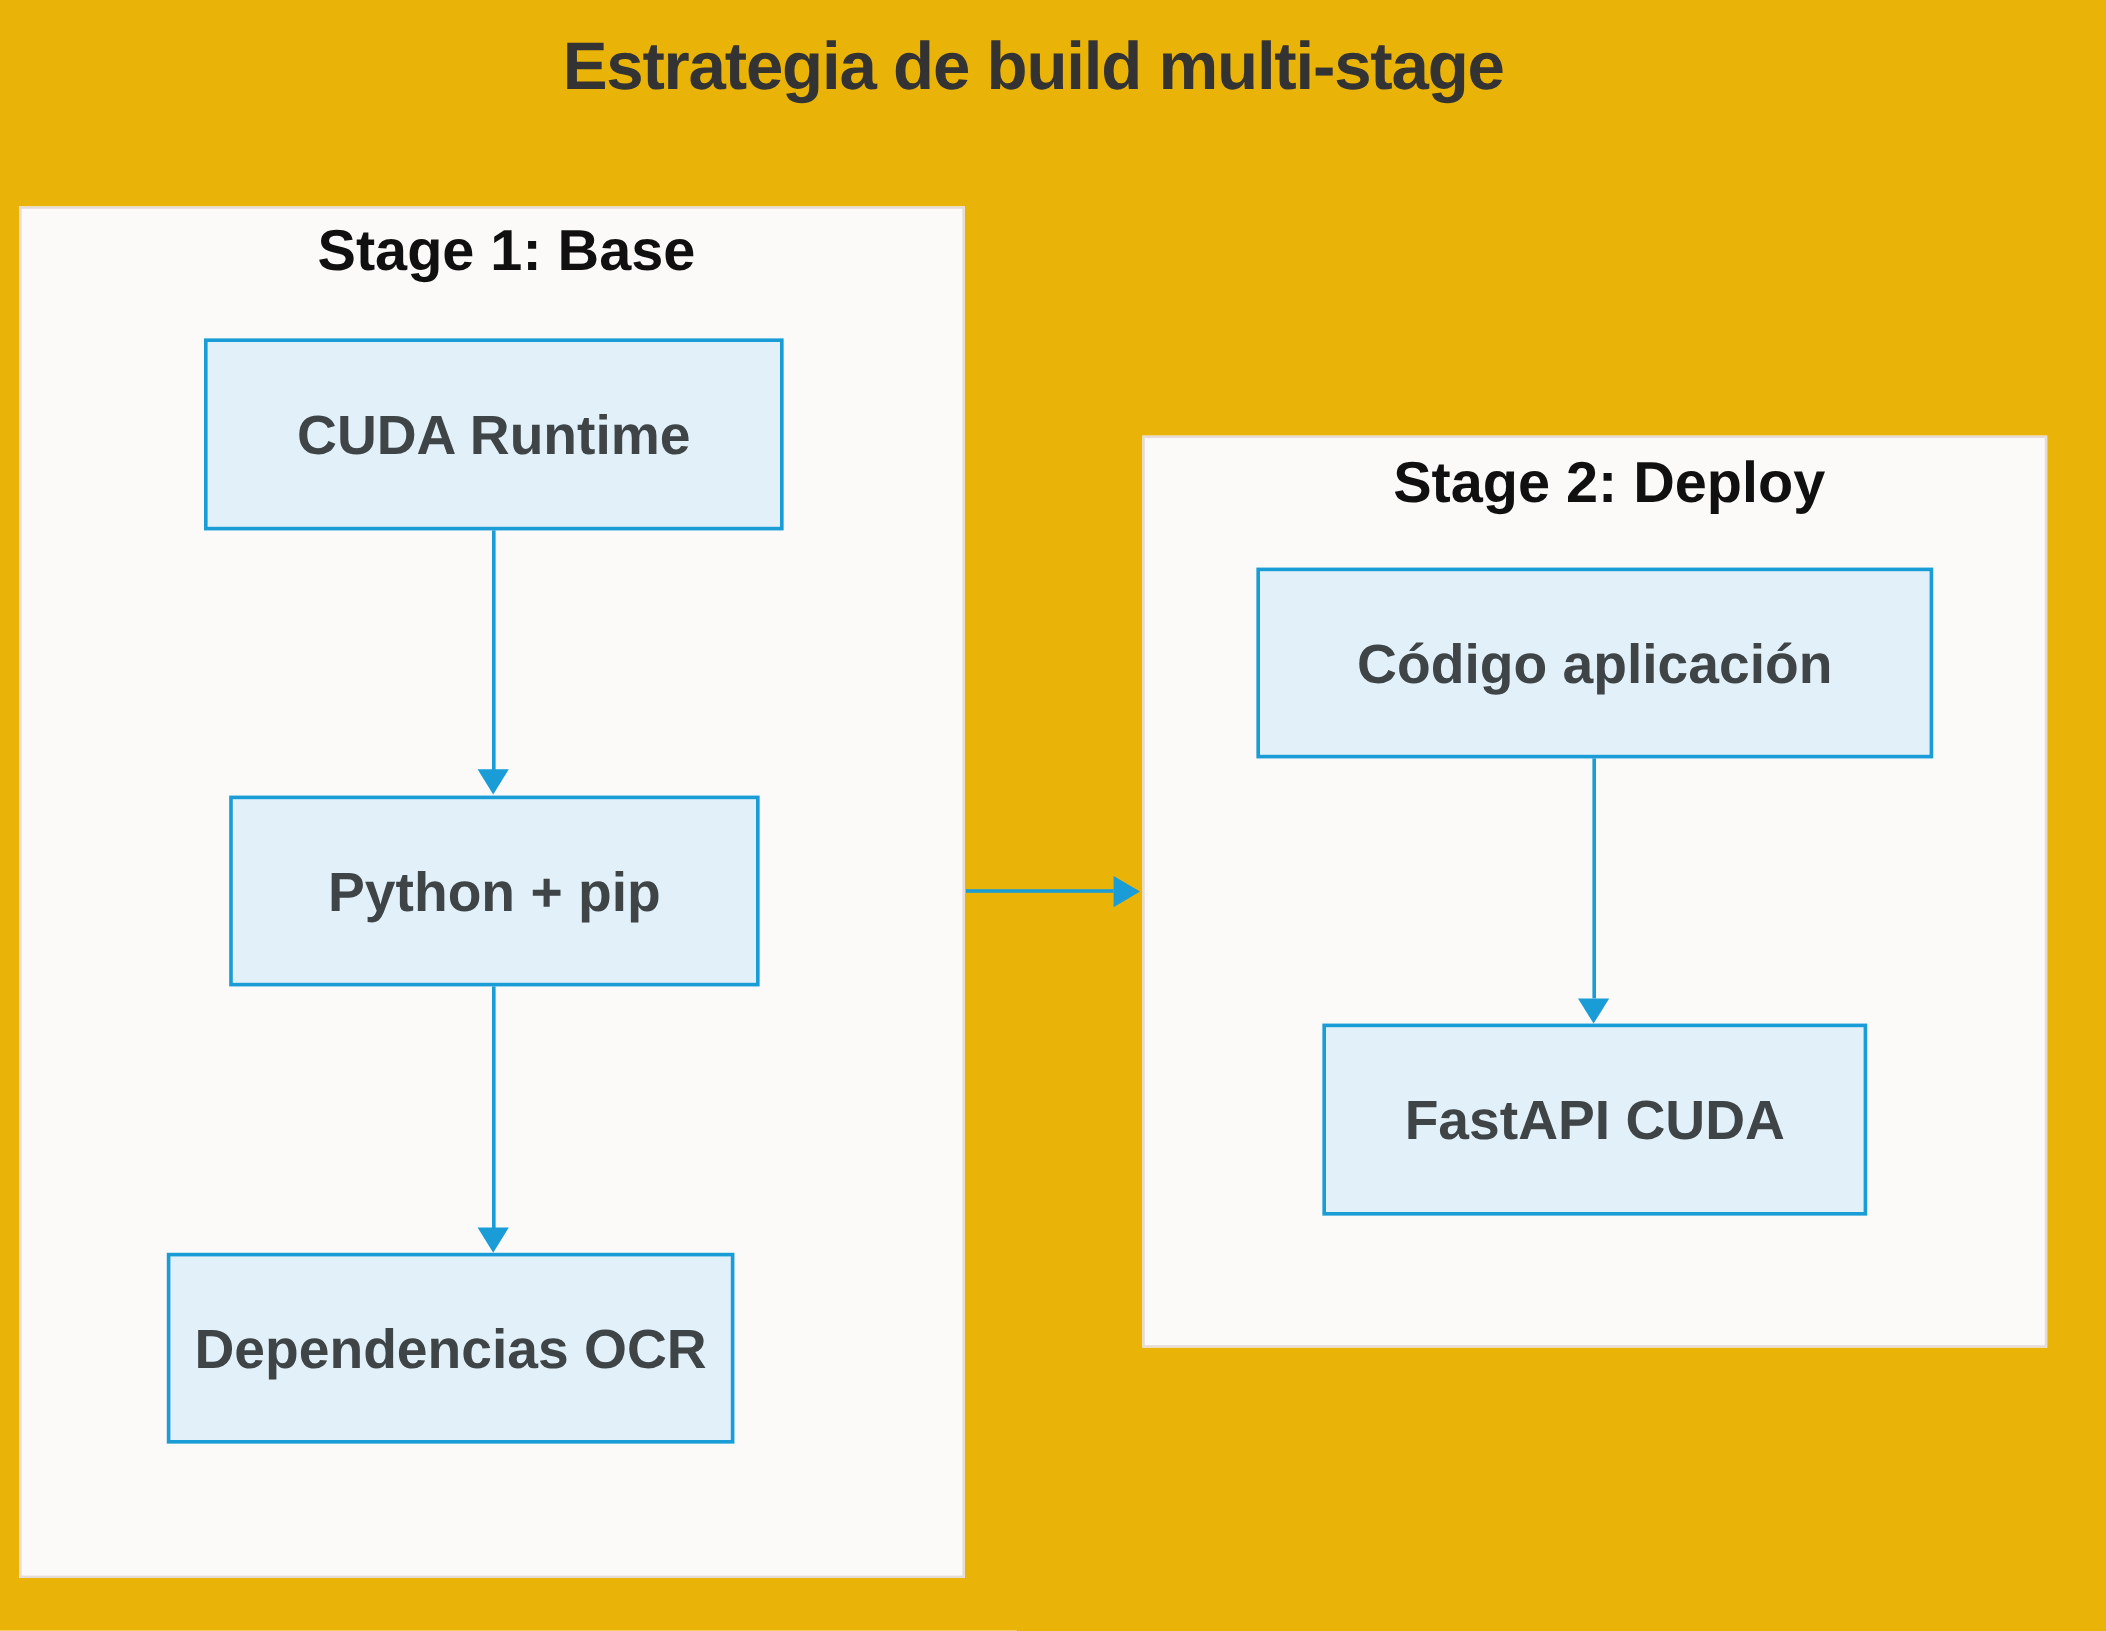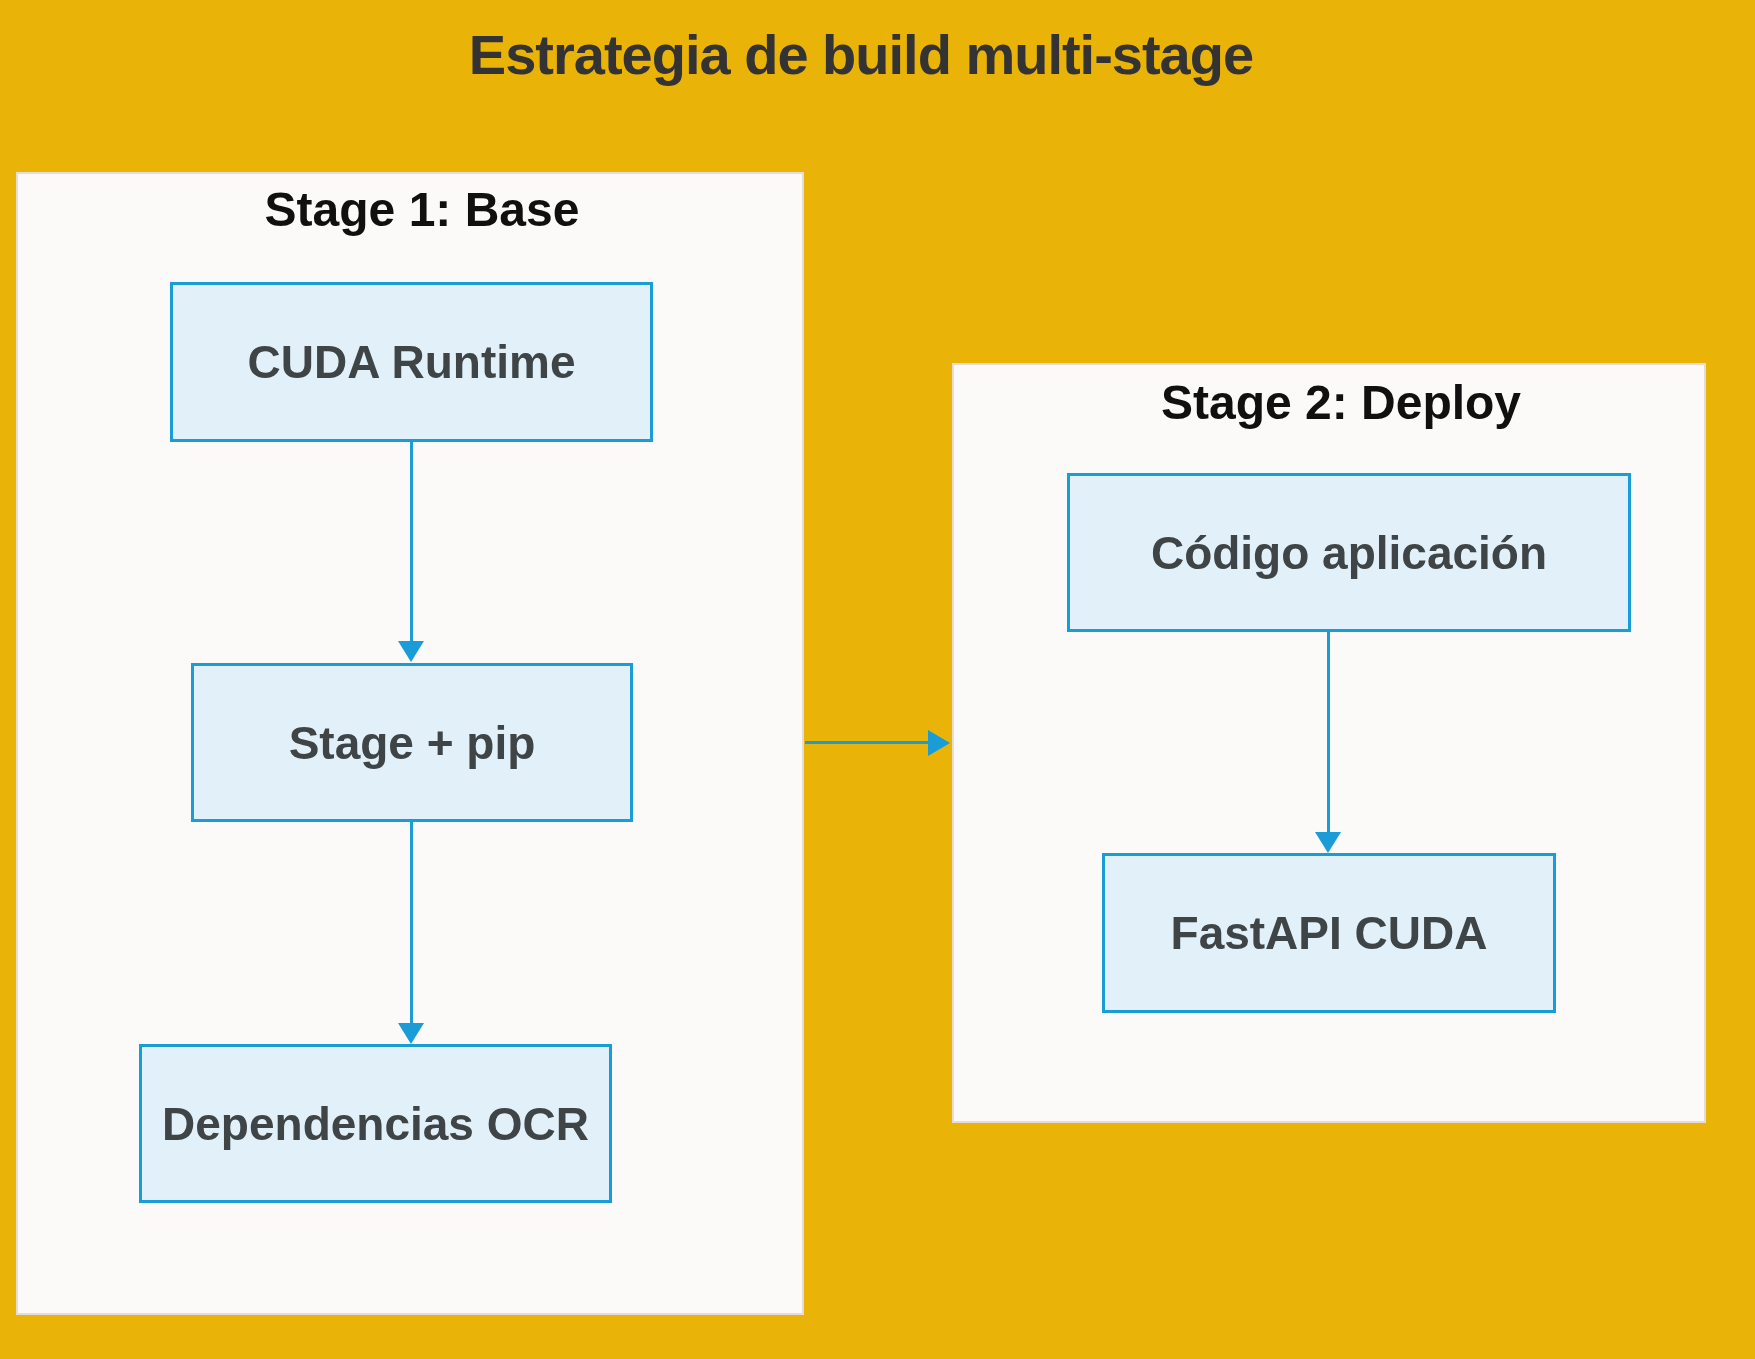--- a/index.html
+++ b/index.html
@@ -81,25 +81,25 @@
   <div class="stage-group" style="left:16px;top:172px;width:788px;height:1143px;">
     <div class="stage-label" style="top:8px;">Stage 1: Base</div>
   </div>
 
   <div class="stage-group" style="left:952px;top:363px;width:754px;height:760px;">
     <div class="stage-label" style="top:10px;">Stage 2: Deploy</div>
   </div>
 
   <div class="node" style="left:170px;top:282px;width:483px;height:160px;">CUDA Runtime</div>
 
-  <div class="node" style="left:191px;top:663px;width:442px;height:159px;">Stage + pip</div>
+  <div class="node" style="left:191px;top:663px;width:442px;height:159px;">Python + pip</div>
 
   <div class="node" style="left:139px;top:1044px;width:473px;height:159px;">Dependencias OCR</div>
 
-  <div class="node" style="left:1047px;top:473px;width:564px;height:159px;margin-left:20px;">Código aplicación</div>
+  <div class="node" style="left:1047px;top:473px;width:564px;height:159px;">Código aplicación</div>
 
   <div class="node" style="left:1102px;top:853px;width:454px;height:160px;">FastAPI CUDA</div>
 
   <div class="edge-line-v" style="left:410px;top:442px;height:200px;"></div>
   <div class="arrowhead-down" style="left:398px;top:641px;"></div>
 
   <div class="edge-line-v" style="left:410px;top:822px;height:202px;"></div>
   <div class="arrowhead-down" style="left:398px;top:1023px;"></div>
 
   <div class="edge-line-v" style="left:1327px;top:632px;height:200px;"></div>

